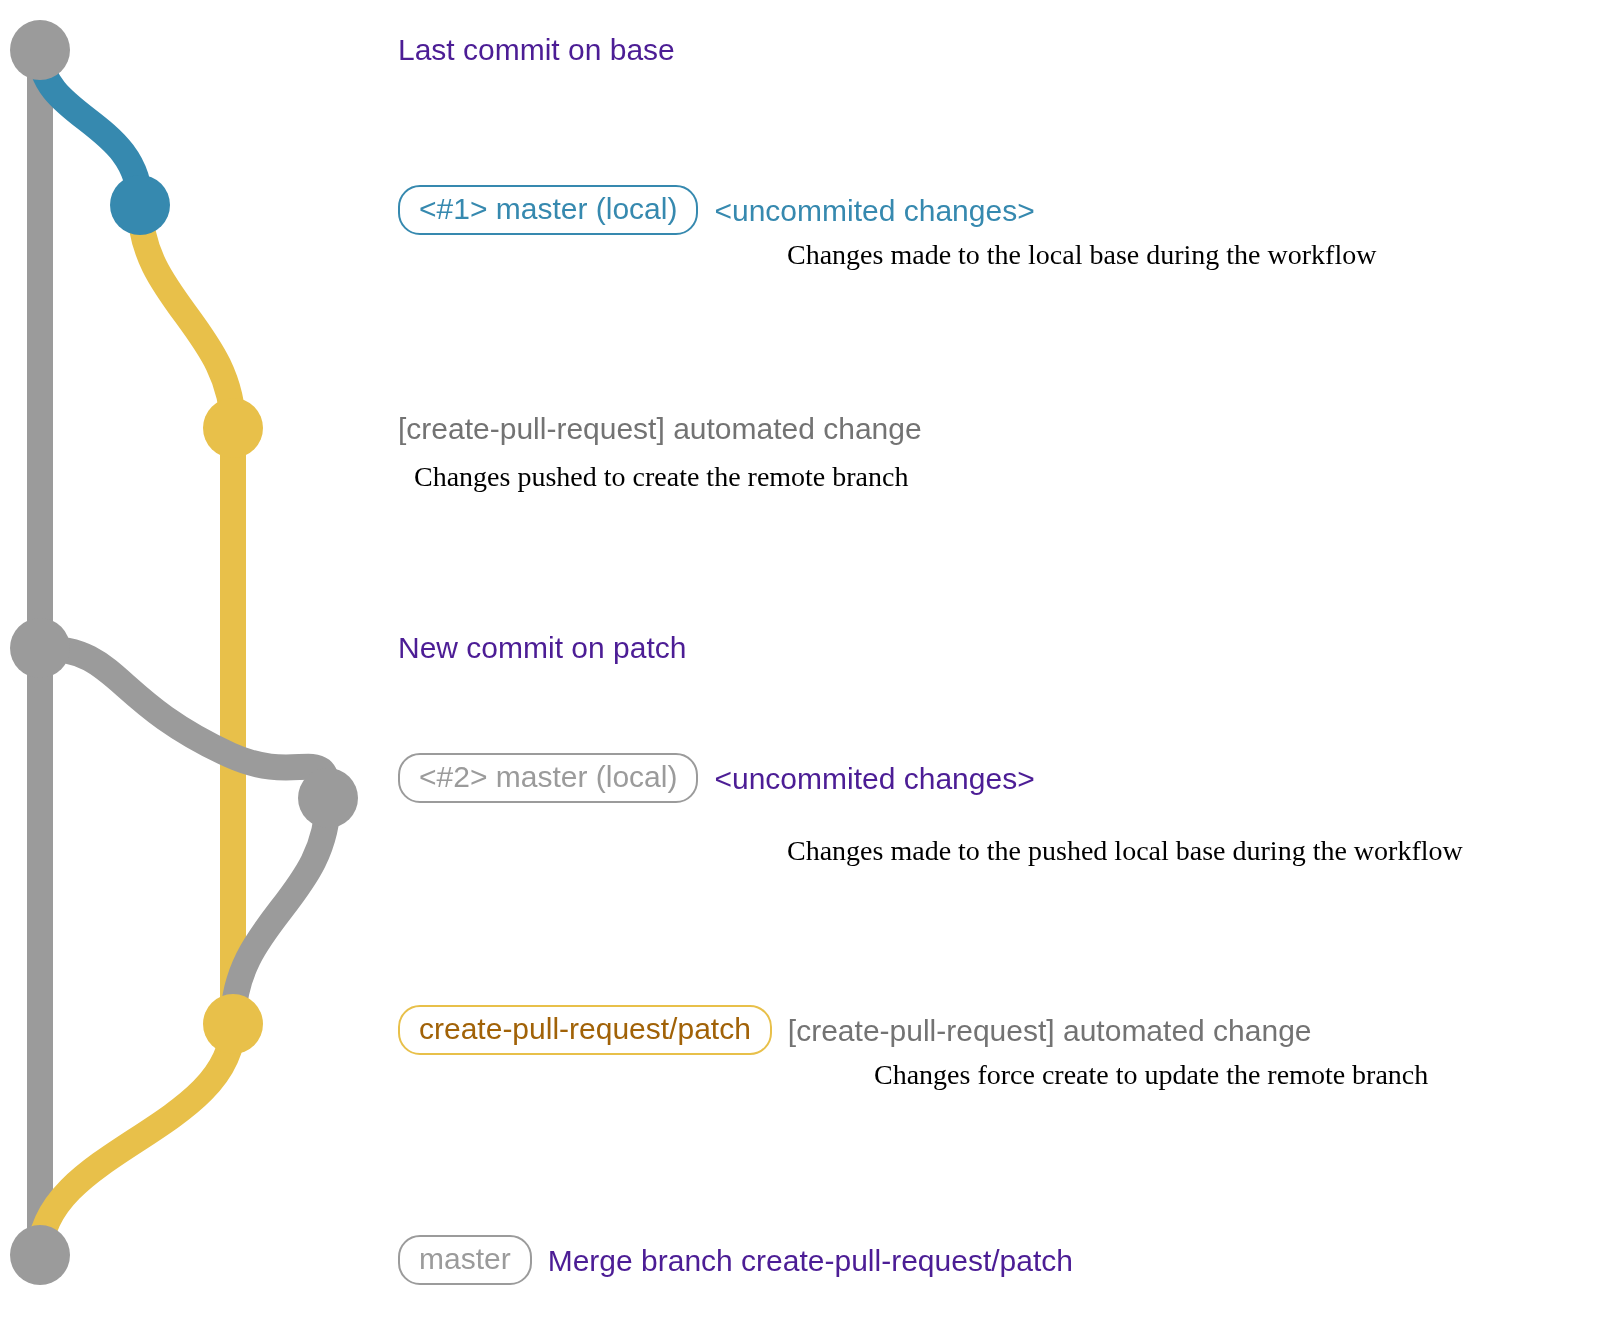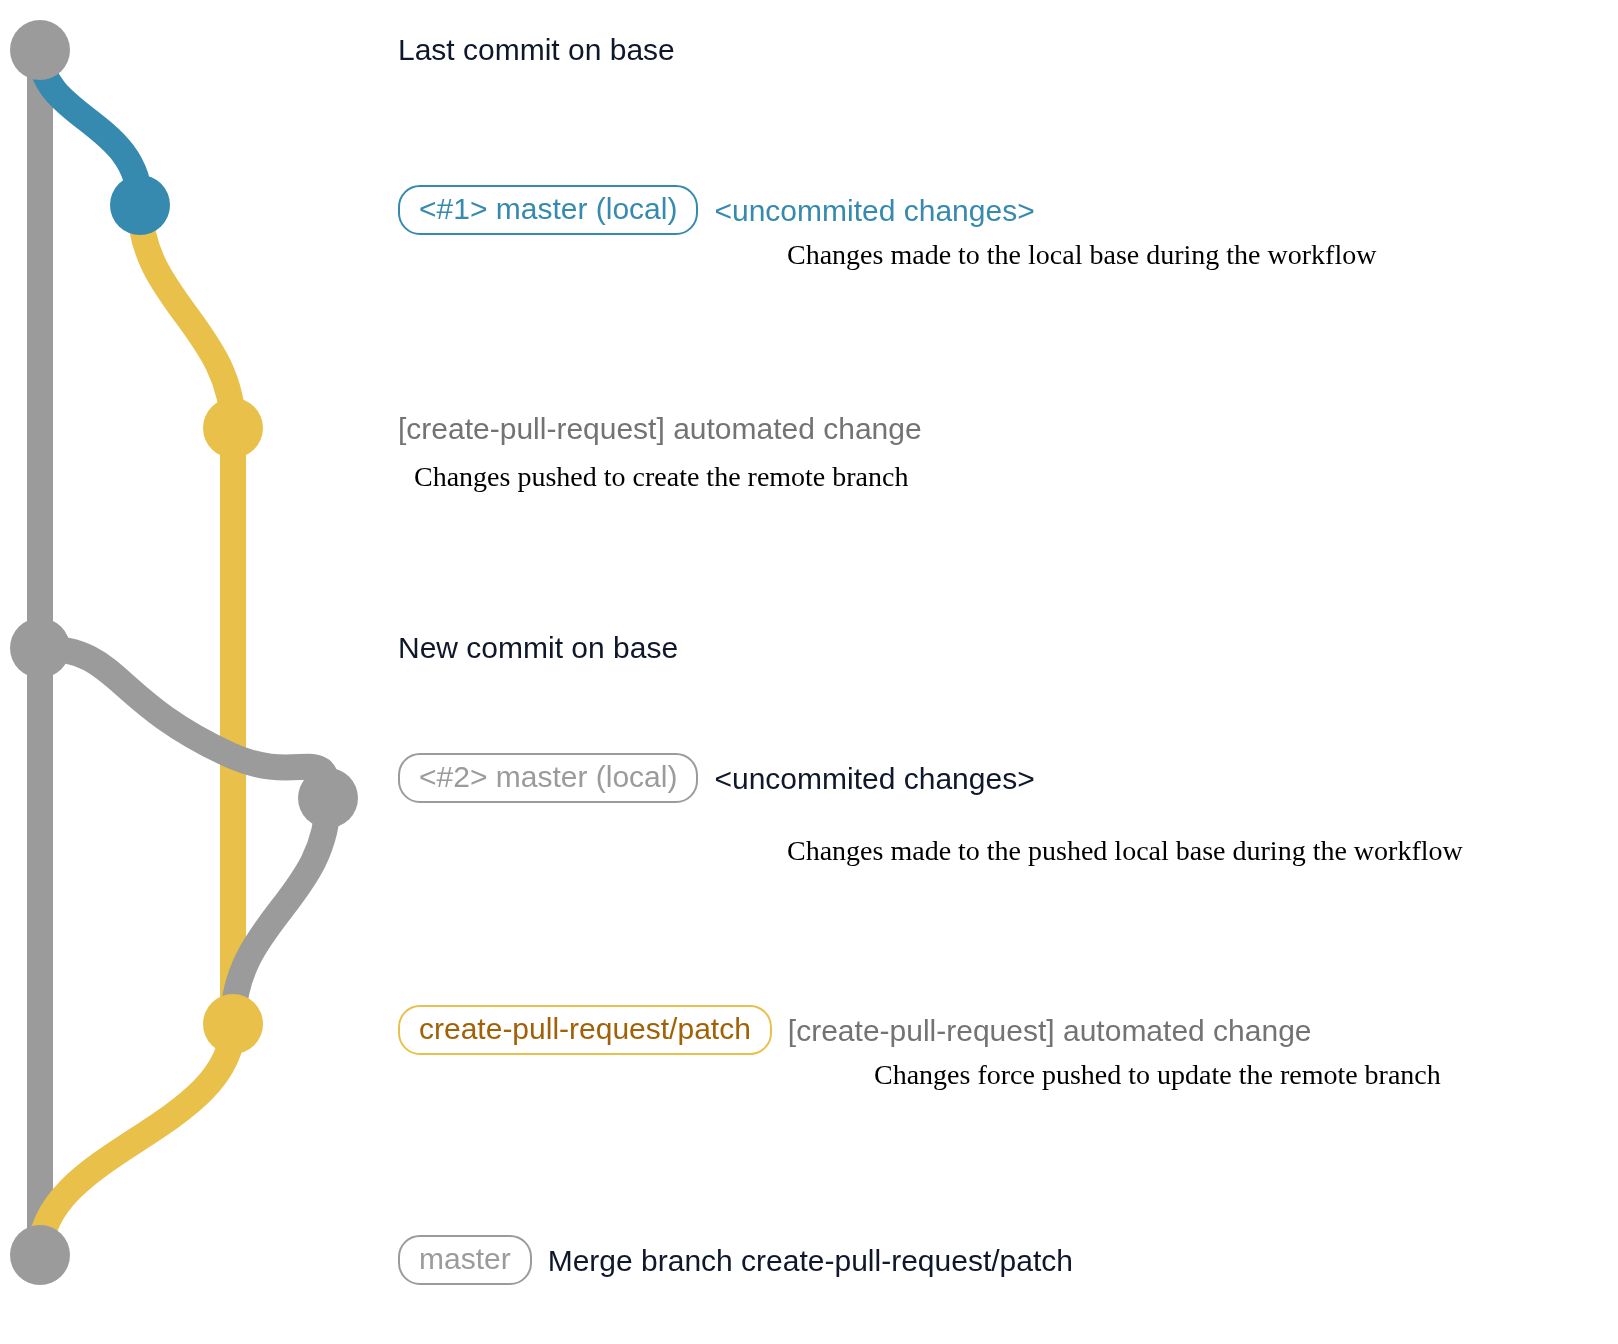--- a/index.html
+++ b/index.html
@@ -29,21 +29,21 @@
     align-items: center;
   }
 
   
   .subject {
     font-family: "Liberation Sans", sans-serif;
     font-size: 30px;
     line-height: 1.1;
     white-space: nowrap;
   }
-  .subject.gray   { color: #0f172a; }
+  .subject.gray   { color: #4c1d95; }
   .subject.yellow { color: #737373; }
   .subject.blue   { color: #3689af; }
 
   
   .badge {
     display: inline-block;
     border: 2px solid #c4b5fd;
     border-radius: 22px;
     padding: 7px 19px 9px 19px;
     font-family: "Liberation Sans", sans-serif;
@@ -106,34 +106,34 @@
   <span class="subject blue">&lt;uncommited changes&gt;</span>
 </div>
 <div class="note" style="left:787px; top:239px;">Changes made to the local base during the workflow</div>
 
 <div class="row" style="left:398px; top:412px;">
   <span class="subject yellow">[create-pull-request] automated change</span>
 </div>
 <div class="note" style="left:414px; top:461px;">Changes pushed to create the remote branch</div>
 
 <div class="row" style="left:398px; top:631px;">
-  <span class="subject gray">New commit on base</span>
+  <span class="subject gray">New commit on patch</span>
 </div>
 
 <div class="row" style="left:398px; top:753px;">
   <span class="badge gray">&lt;#2&gt; master (local)</span>
   <span class="badge-gap"></span>
   <span class="subject gray">&lt;uncommited changes&gt;</span>
 </div>
 <div class="note" style="left:787px; top:835px;">Changes made to the pushed local base during the workflow</div>
 
 <div class="row" style="left:398px; top:1005px;">
   <span class="badge yellow">create-pull-request/patch</span>
   <span class="badge-gap"></span>
   <span class="subject yellow">[create-pull-request] automated change</span>
 </div>
-<div class="note" style="left:874px; top:1059px;">Changes force pushed to update the remote branch</div>
+<div class="note" style="left:874px; top:1059px;">Changes force create to update the remote branch</div>
 
 <div class="row" style="left:398px; top:1235px;">
   <span class="badge gray">master</span>
   <span class="badge-gap"></span>
   <span class="subject gray">Merge branch create-pull-request/patch</span>
 </div>
 
 </body></html>

